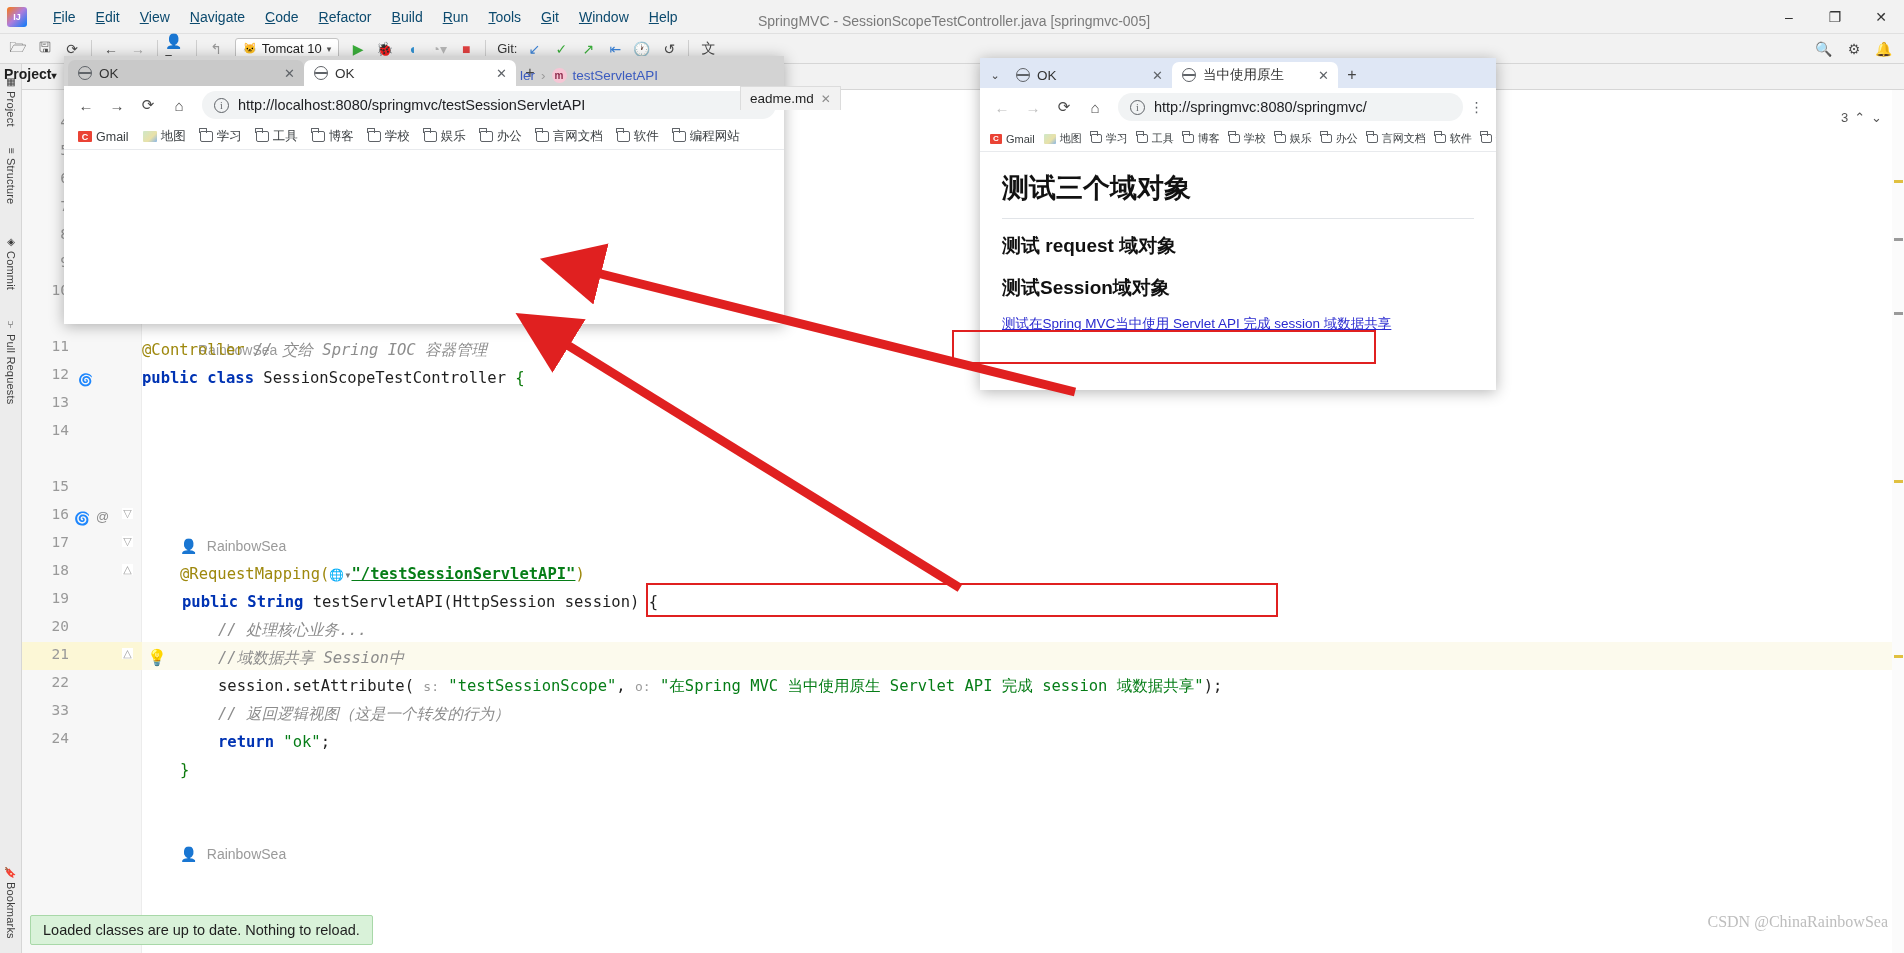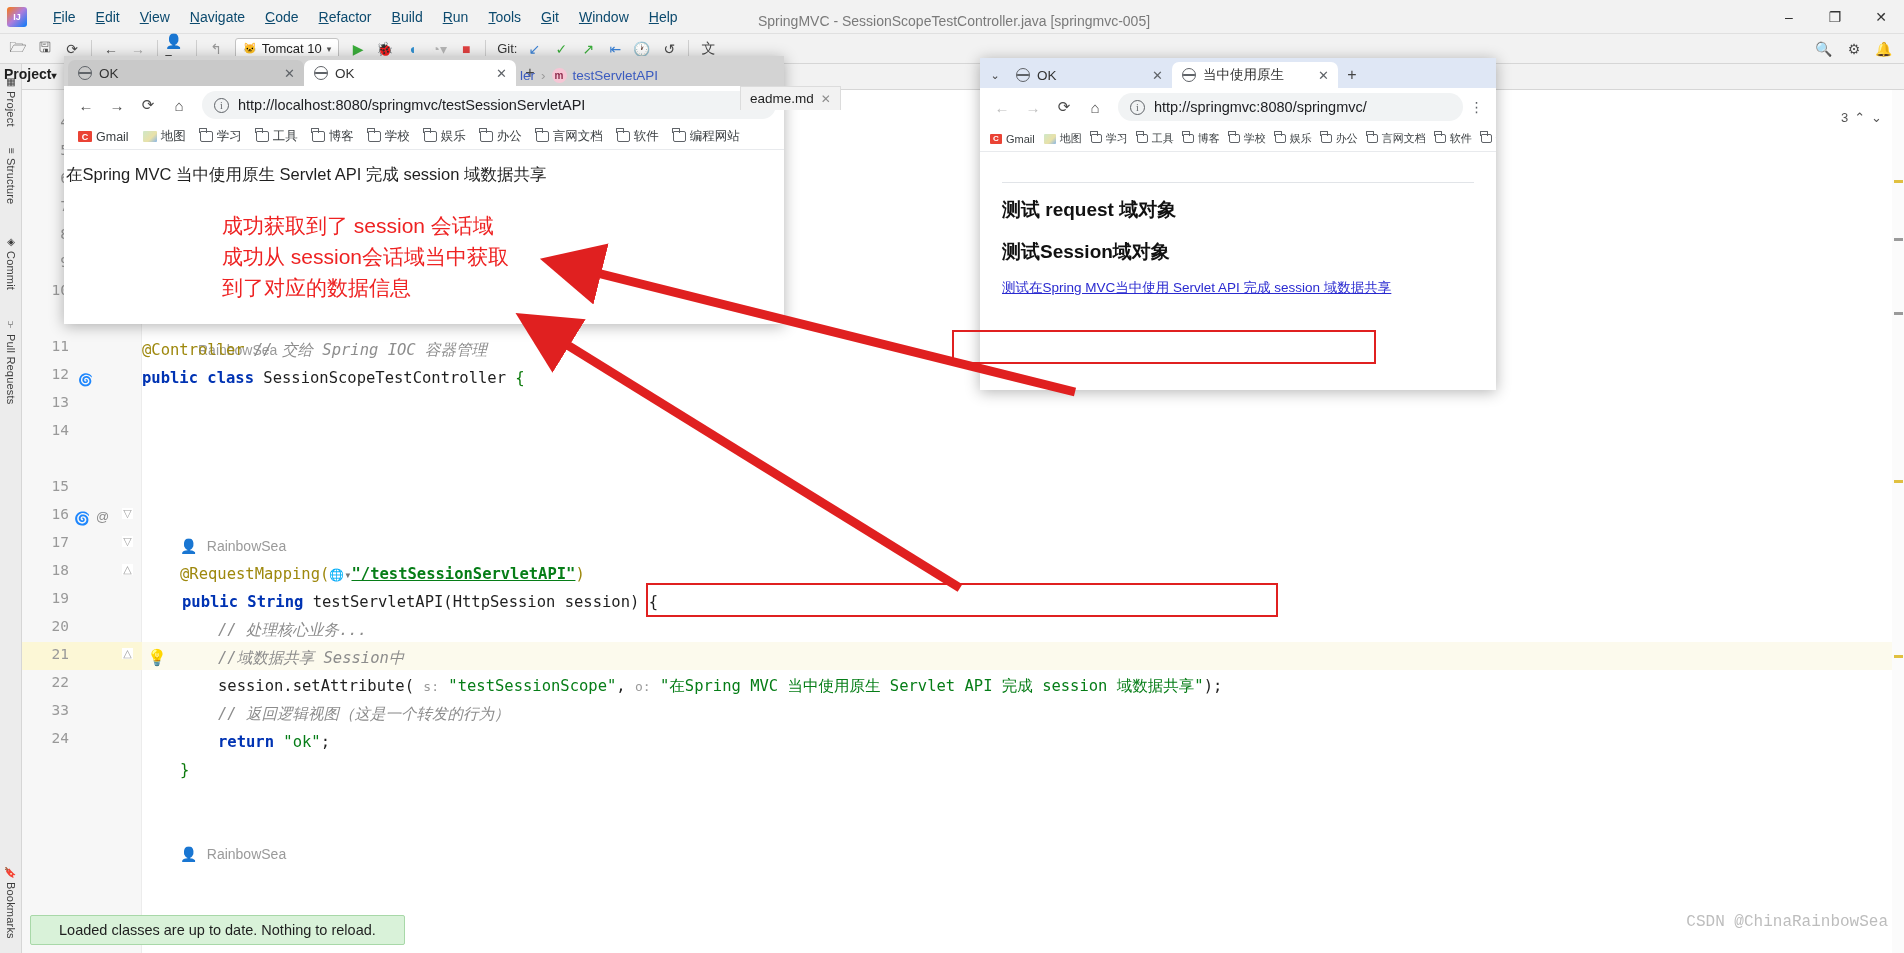--- a/index.html
+++ b/index.html
@@ -161,26 +161,26 @@
   }
   .mark{ position:absolute; right:1px; width:9px; height:3px; }
   #right-edge-strip{
     position:absolute; right:0; top:64px; width:18px; height:889px;
     background:#ececec; border-left:1px solid #d6d6d6;
   }
 
   
   #notif{
     position:absolute; left:30px; bottom:8px; height:30px; background:#d9f2d9;
-    border:1px solid #a8d8a8; display:flex; align-items:center; padding:0 28px;
+    border:1px solid #a8d8a8; display:flex; align-items:center; padding:0 12px;
     font-size:14.5px; color:#1f1f1f; border-radius:2px;
   }
   #csdn-watermark{
     position:absolute; right:16px; bottom:22px; font-size:16px; color:#bdbdbd;
-    font-family:Liberation Mono, monospace;
+    font-family:Liberation Serif, serif;
   }
 
   
   .browser{
     position:absolute; background:#ffffff; box-shadow:0 2px 14px rgba(0,0,0,.30);
   }
   .br-tabstrip{
     height:30px; background:#dfe7f5; display:flex; align-items:flex-end; padding-left:4px;
   }
   .br-tabstrip.gray{ background:#d3d3d3; }
@@ -546,26 +546,20 @@
     <div class="bm">
         <span class="folder"></span>
         <span>软件</span>
       </div>
     <div class="bm">
         <span class="folder"></span>
         <span>编程网站</span>
       </div>
   </div>
 
-  <div class="br-page" style="height:174px;">
-    <div id="lb-body-text">在Spring MVC 当中使用原生 Servlet API 完成 session 域数据共享</div>
-    <div class="red-note" style="left:158px; top:60px;">成功获取到了 session 会话域</div>
-    <div class="red-note" style="left:158px; top:91px;">成功从 session会话域当中获取</div>
-    <div class="red-note" style="left:158px; top:122px;">到了对应的数据信息</div>
-  </div>
 </div>
 
 <div class="browser" id="browser-right" style="left:980px; top:58px; width:516px; height:332px;">
 
   <div class="br-tabstrip">
     <div class="br-chev">⌄</div>
     <div class="br-tab inactive" style="min-width:166px;">
       <span class="favicon"></span>
       <span class="t-label">OK</span>
       <span class="t-close">✕</span>
@@ -631,20 +625,21 @@
         <span class="folder" style="width:11px;height:9px"></span>
         <span>软件</span>
       </div>
     <div class="bm" style="padding:2px 4px; font-size:11px;">
         <span class="folder" style="width:11px;height:9px"></span>
         <span>编程</span>
       </div>
   </div>
 
   <div class="br-page" style="height:202px; padding:18px 22px 0 22px;">
+    <h1 class="rb-h1">测试三个域对象</h1>
     <div class="rb-hr"></div>
     <h2 class="rb-h2">测试 request 域对象</h2>
     <h2 class="rb-h2" style="margin-bottom:14px;">测试Session域对象</h2>
     <a class="rb-link" href="#">测试在Spring MVC当中使用 Servlet API 完成 session 域数据共享</a>
   </div>
 </div>
 
 <div id="red-box-link" style="left:952px; top:330px; width:424px; height:34px;"></div>
 
 <div id="red-box-code" style="left:646px; top:583px; width:632px; height:34px;"></div>

